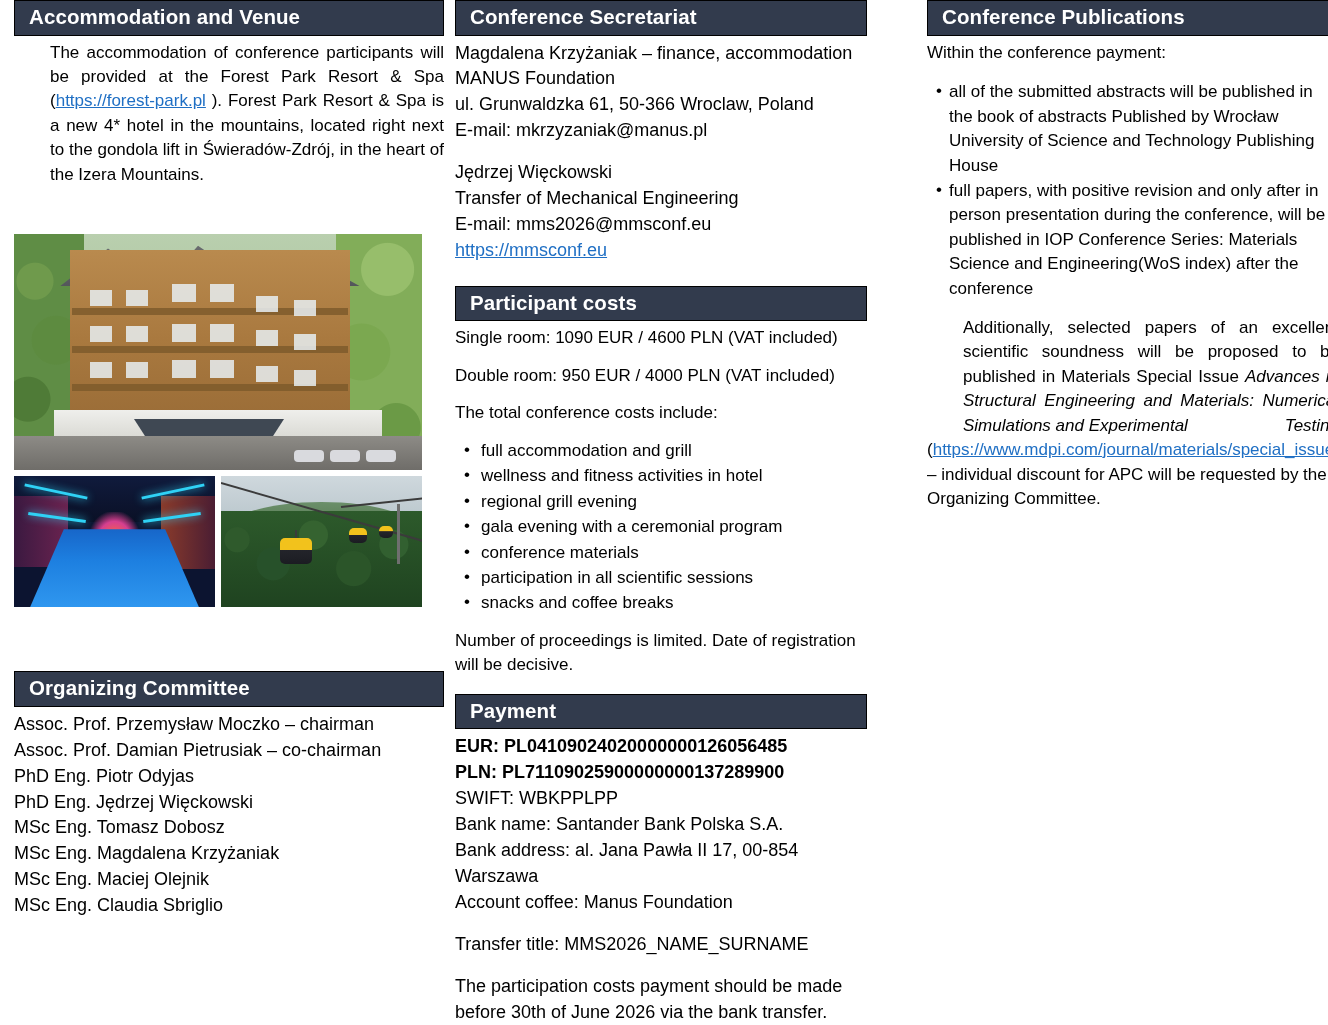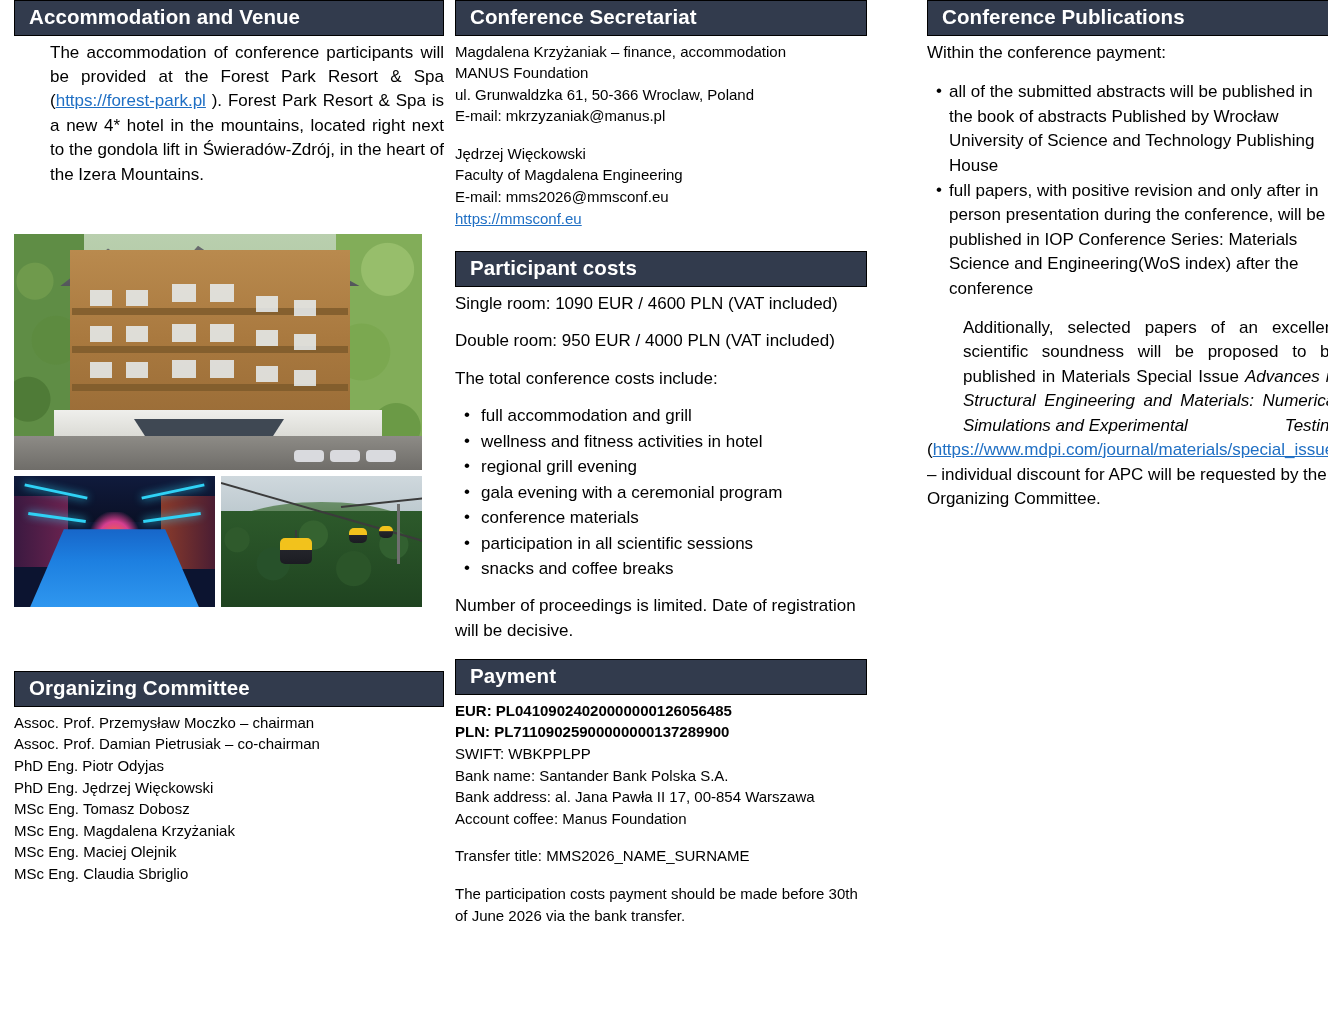--- a/index.html
+++ b/index.html
@@ -85,21 +85,21 @@
 
   a, .link {
     color: #1f6fc4;
     text-decoration: underline;
   }
 
   .bold { font-weight: bold; }
   .ital { font-style: italic; }
 
   .lines div {
-    font-size: 15px;
+    font-size: 18px;
     line-height: 1.44;
   }
   .gap { height: 16px; }
 
   .photo {
     display: block;
     background: #cfd6dd;
     overflow: hidden;
     position: relative;
   }
@@ -274,21 +274,21 @@
 
     <div class="section-header">Conference Secretariat</div>
 
     <div class="lines body-block">
       <div>Magdalena Krzyżaniak – finance, accommodation</div>
       <div>MANUS Foundation</div>
       <div>ul. Grunwaldzka 61, 50-366 Wroclaw, Poland</div>
       <div>E-mail: mkrzyzaniak@manus.pl</div>
       <div class="gap"></div>
       <div>Jędrzej Więckowski</div>
-      <div>Faculty of Magdalena Engineering</div>
+      <div>Transfer of Mechanical Engineering</div>
       <div>E-mail: mms2026@mmsconf.eu</div>
       <div><a class="link" href="#">https://mmsconf.eu</a></div>
     </div>
 
     <div style="height:22px"></div>
 
     <div class="section-header">Participant costs</div>
 
     <div class="body-block">
       <p>Single room:   1090 EUR / 4600 PLN (VAT included)</p>

